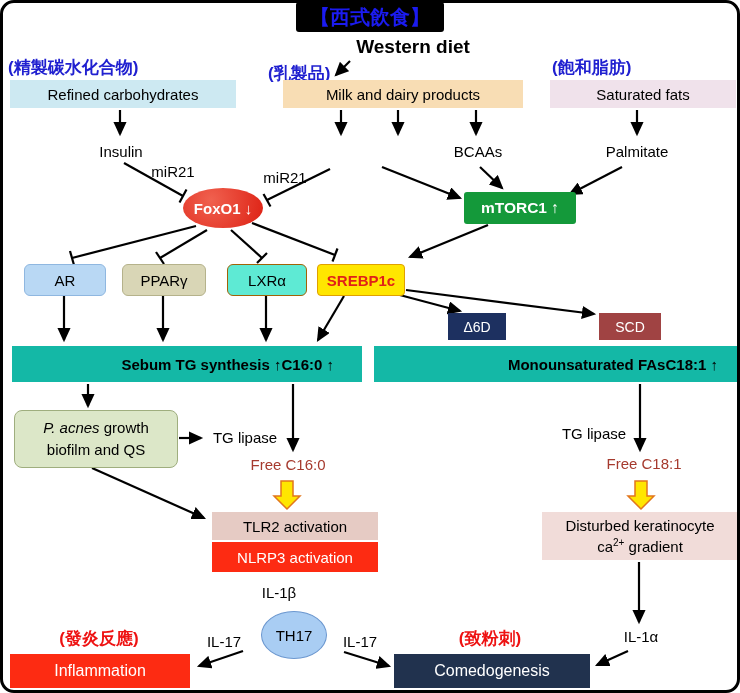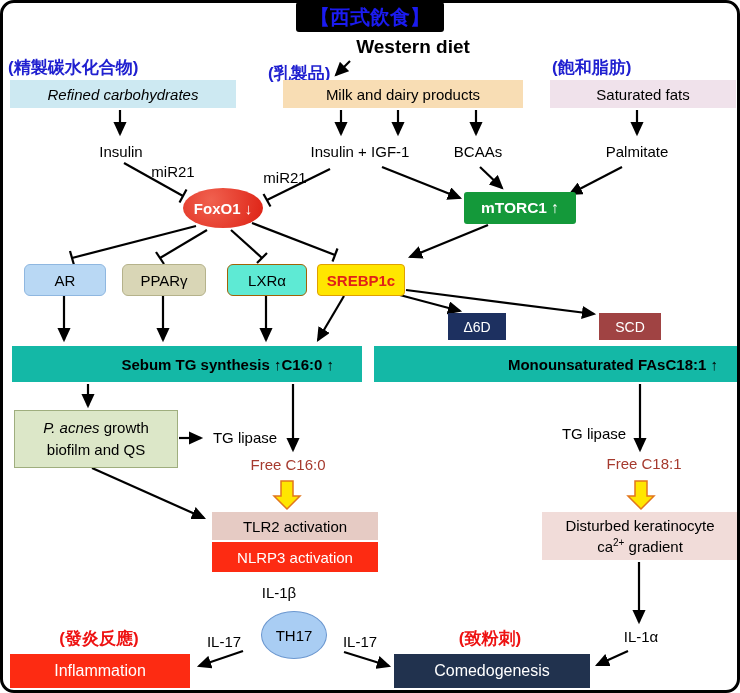--- a/index.html
+++ b/index.html
@@ -9,35 +9,35 @@
   }
   .frame{position:absolute;inset:0;border:3px solid #000;border-radius:14px;pointer-events:none;z-index:5;}
   svg.wires{position:absolute;left:0;top:0;z-index:1;}
   .node{position:absolute;z-index:2;display:flex;align-items:center;justify-content:center;font-size:15px;text-align:center;}
   .lbl{position:absolute;z-index:2;font-size:15px;text-align:center;line-height:20px;}
   .zh{color:#2020d0;font-weight:bold;font-size:17px;white-space:nowrap;}
   .zhred{color:#ee1212;font-weight:bold;font-size:17px;white-space:nowrap;}
   .titlebar{background:#000;border-radius:3px;color:#1b1bf0;font-weight:bold;font-size:20px;}
   .titleen{font-weight:bold;font-size:19px;}
   .src{border:0;}
-  .b-refined{background:#cde9f2;font-style:italic;}
+  .b-refined{background:#cde9f2;}
   .b-milk{background:#f8ddb4;}
   .b-satfat{background:#f0e2eb;}
   .foxo1{background:radial-gradient(circle at 35% 30%, #f0614f, #dd1f12);border-radius:50%;color:#fff;font-weight:bold;}
   .mtorc1{background:#14993a;border-radius:3px;color:#fff;font-weight:bold;font-size:15.5px;}
   .gene{border-radius:6px;}
   .g-ar{background:#b9d8f4;border:1px solid #8fb7e0;}
   .g-pparg{background:#d9d6b6;border:1px solid #b5b28b;}
   .g-lxra{background:#5eead4;border:1px solid #a16207;}
   .g-srebp{background:#ffe600;border:1px solid #e0a000;border-radius:4px;color:#e02018;font-weight:bold;}
   .enz{color:#fff;font-size:14px;}
   .e-d6d{background:#1d3060;}
   .e-scd{background:#a04343;}
   .ybar{background:#14b8a6;font-weight:bold;z-index:2;position:absolute;display:flex;align-items:center;justify-content:flex-end;font-size:15px;}
-  .pacnes{background:#dce7c8;border:1px solid #9fae7e;border-radius:0;flex-direction:column;line-height:1.45;}
+  .pacnes{background:#dce7c8;border:1px solid #9fae7e;border-radius:8px;flex-direction:column;line-height:1.45;}
   .darkred{color:#a63a2e;}
   .tlr2{background:#e6cbc4;}
   .nlrp3{background:#fd2b12;color:#fff;}
   .kerat{background:#f1dcd9;flex-direction:column;line-height:1.4;}
   .th17{background:#a9cdf3;border:1.5px solid #6b97cf;border-radius:50%;}
   .inflam{background:#fd2b12;color:#fff;font-size:16px;}
   .comedo{background:#21324e;color:#fff;font-size:16px;}
   sup{font-size:10px;}
   i{font-style:italic;}
 </style>
@@ -102,21 +102,20 @@
 
   <div class="lbl titleen" style="left:338px;top:37px;width:150px;">Western diet</div>
   <div class="lbl zh" style="left:268px;top:58px;text-align:left;margin-top:6px;">(乳製品)</div>
   <div class="lbl zh" style="left:552px;top:58px;text-align:left;">(飽和脂肪)</div>
 
   <div class="node src b-refined" style="left:10px;top:80px;width:226px;height:28px;">Refined carbohydrates</div>
   <div class="node src b-milk" style="left:283px;top:80px;width:240px;height:28px;">Milk and dairy products</div>
   <div class="node src b-satfat" style="left:550px;top:80px;width:186px;height:28px;">Saturated fats</div>
 
   <div class="lbl" style="left:86px;top:142px;width:70px;">Insulin</div>
-  <div class="lbl" style="left:300px;top:142px;width:120px;">Insulin + IGF-1</div>
   <div class="lbl" style="left:446px;top:142px;width:64px;">BCAAs</div>
   <div class="lbl" style="left:598px;top:142px;width:78px;">Palmitate</div>
   <div class="lbl" style="left:146px;top:162px;width:54px;">miR21</div>
   <div class="lbl" style="left:258px;top:168px;width:54px;">miR21</div>
 
   <div class="node foxo1" style="left:183px;top:188px;width:80px;height:40px;">FoxO1 ↓</div>
   <div class="node mtorc1" style="left:464px;top:192px;width:112px;height:32px;">mTORC1 ↑</div>
 
   <div class="node gene g-ar" style="left:24px;top:264px;width:80px;height:30px;">AR</div>
   <div class="node gene g-pparg" style="left:122px;top:264px;width:82px;height:30px;">PPARγ</div>

